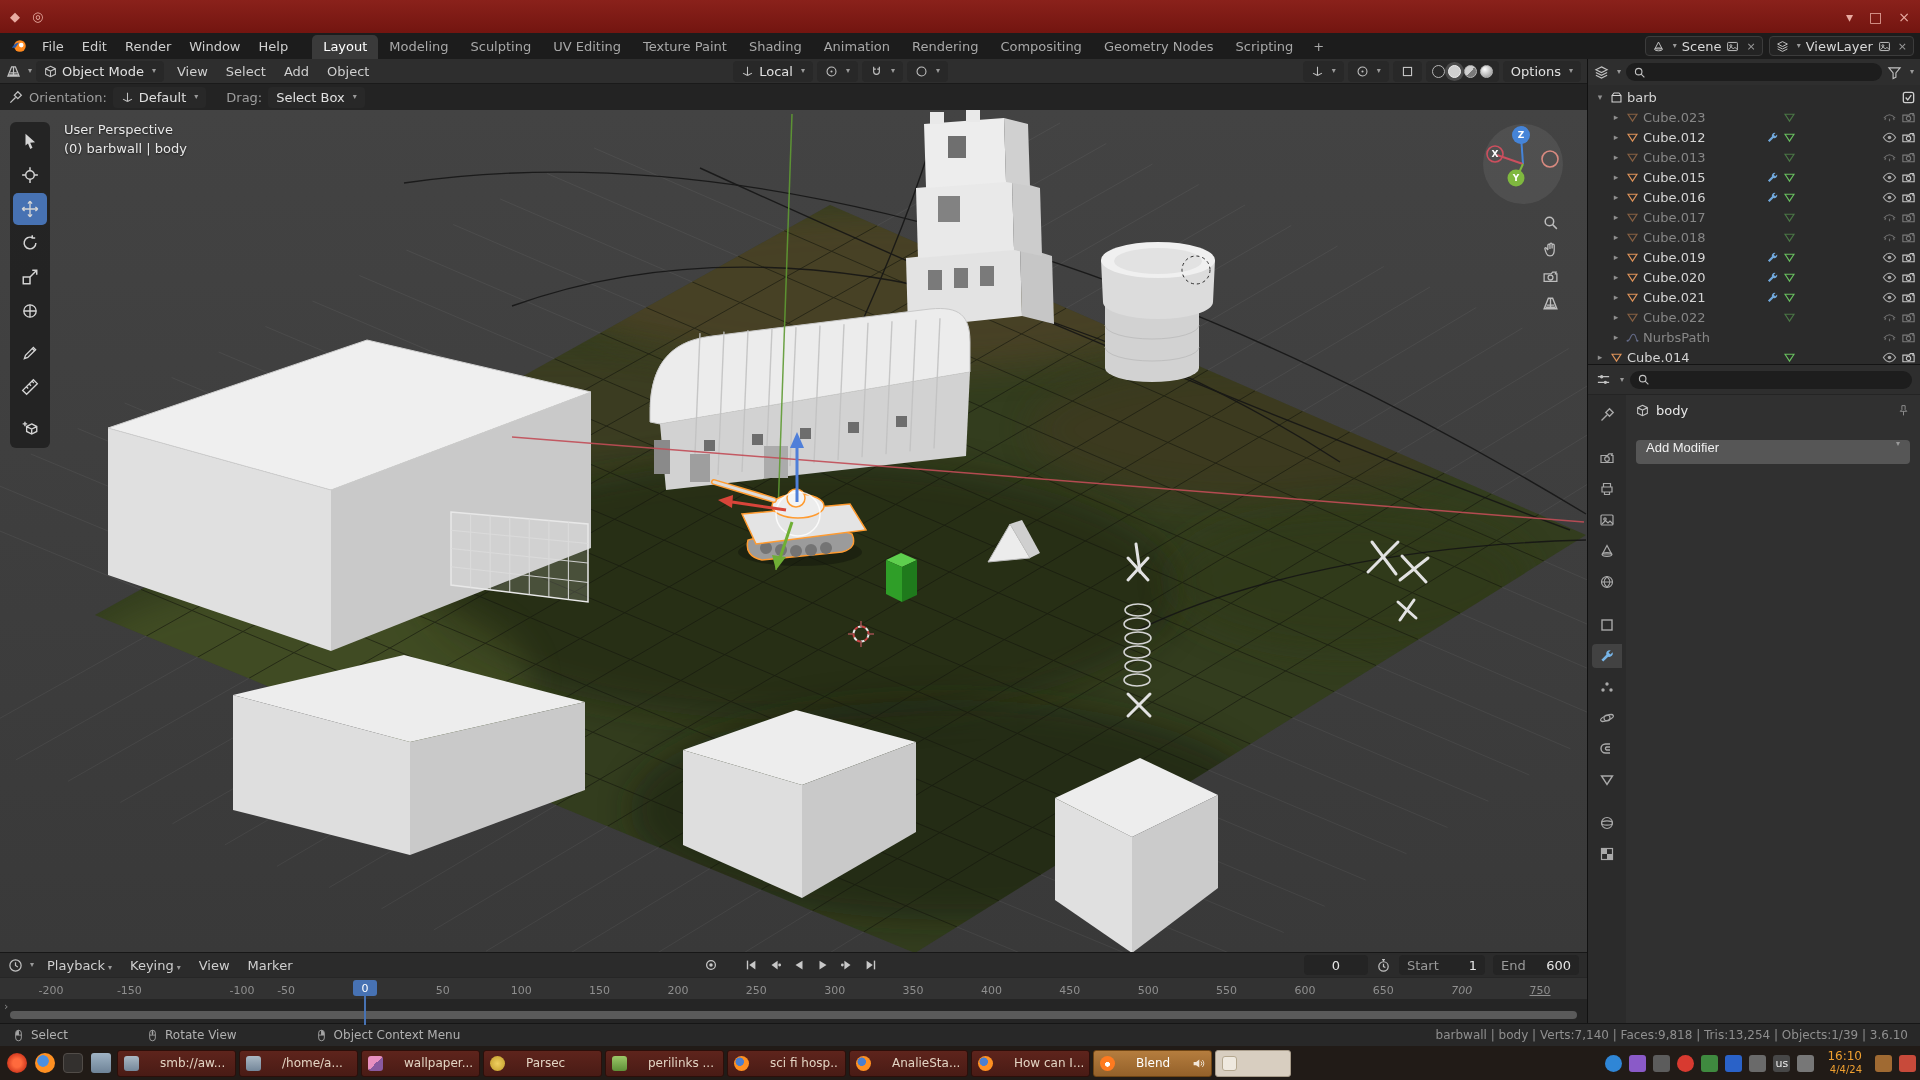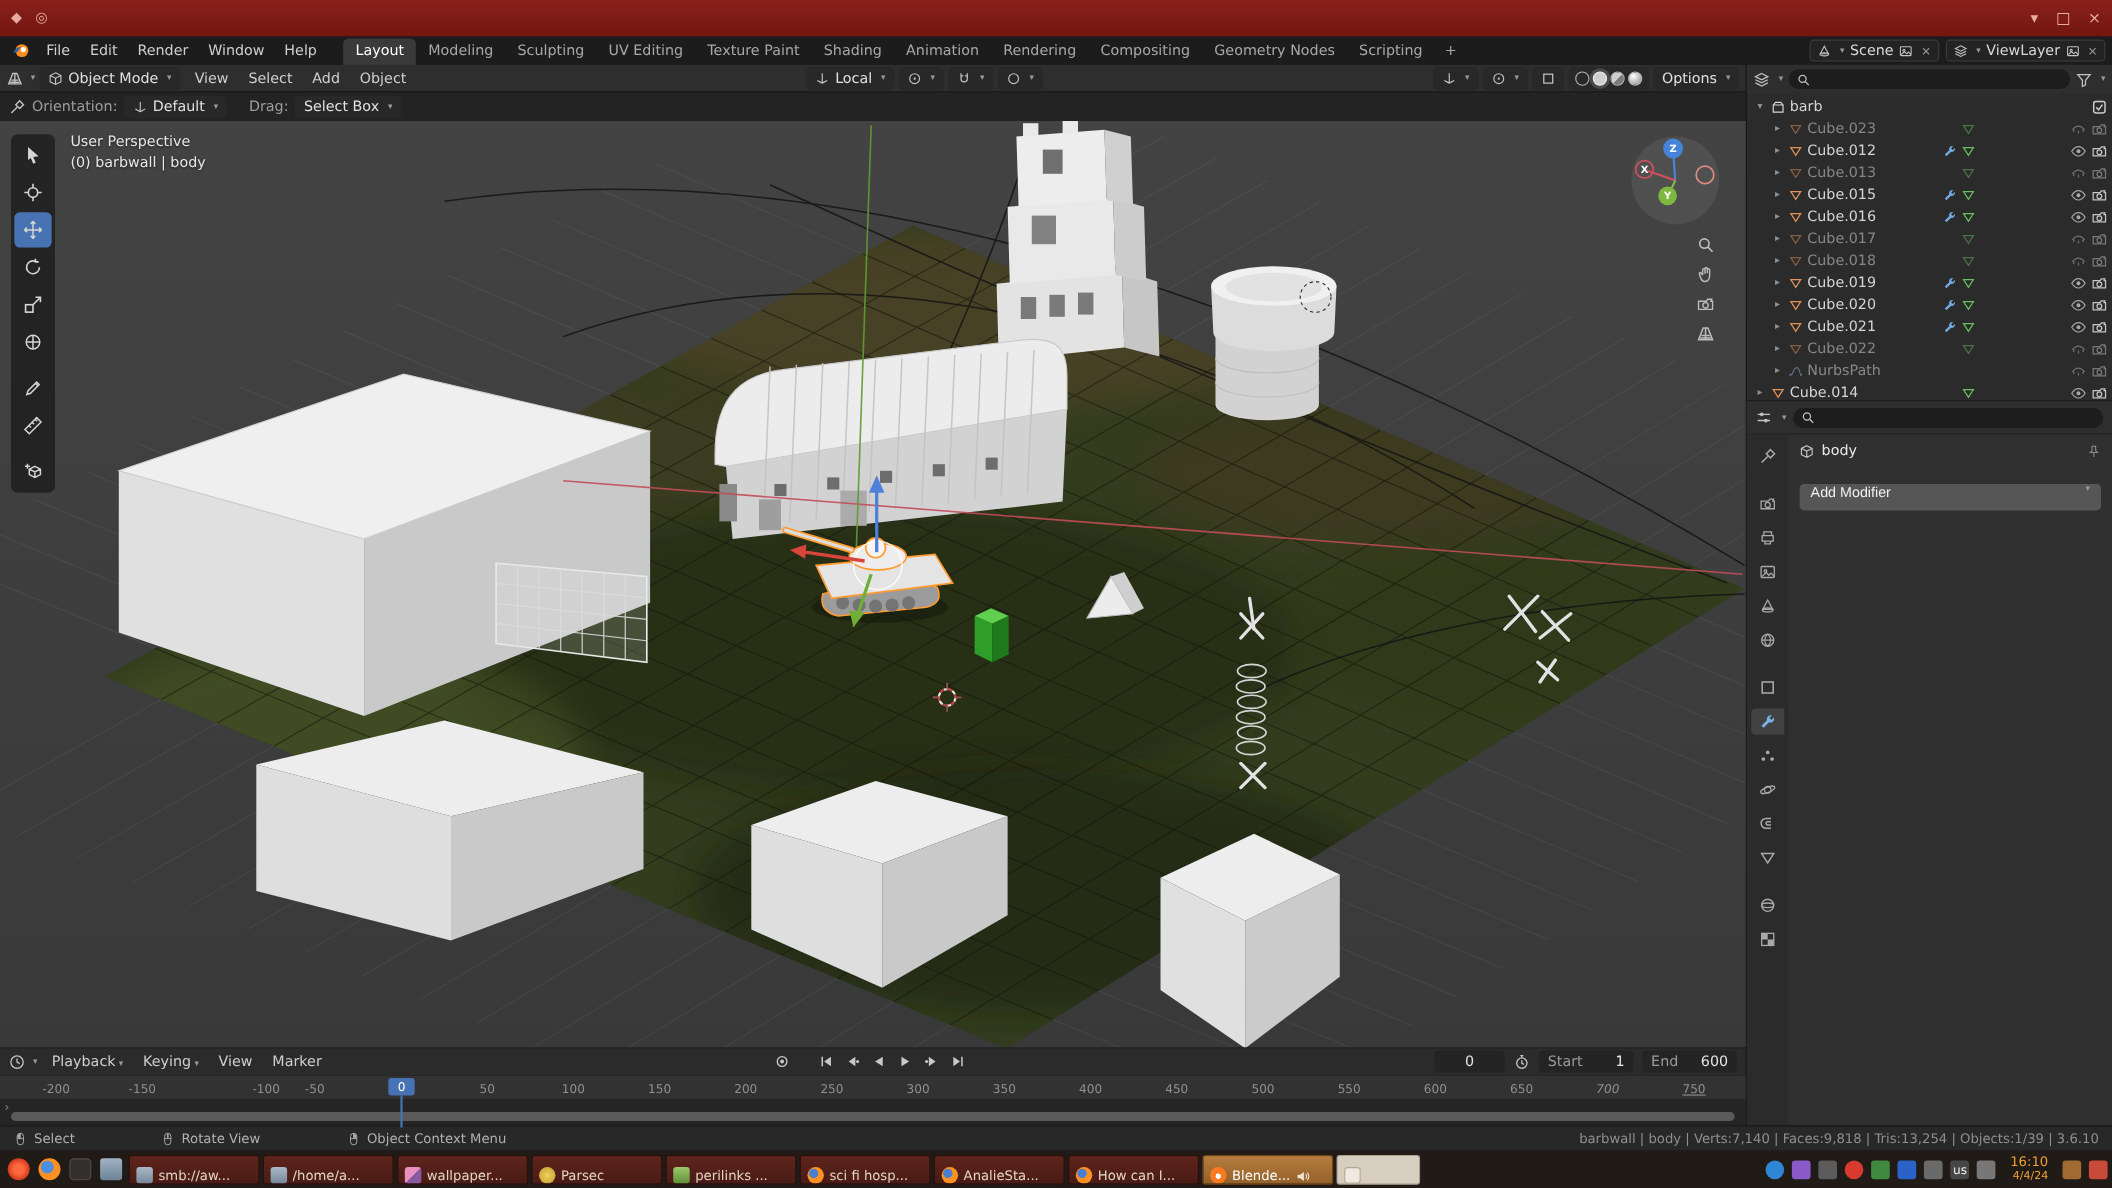--- a/index.html
+++ b/index.html
@@ -139,21 +139,21 @@
 
 
 #taskbar{height:34px;background:#211b17;display:flex;align-items:center;padding:0 4px;gap:3px;flex:none}
 .launcher{width:26px;height:26px;border-radius:4px;display:flex;align-items:center;justify-content:center;flex:none}
 .l-ic{width:20px;height:20px;border-radius:4px}
 .l-ic.app-menu{background:radial-gradient(circle,#ff6a3d 30%,#d23a1f 70%);border-radius:50%}
 .l-ic.browser{background:radial-gradient(circle at 40% 40%,#4a8fe0 0 32%,#ff9022 36%);border-radius:50%}
 .l-ic.terminal{background:#33302e;border:1px solid #514c48}
 .l-ic.file-manager{background:linear-gradient(#9fb3c4,#6e8397);border-radius:3px}
 .tb-win{width:119px;height:27px;background:linear-gradient(#5e241c,#491b15);border:1px solid #2c0f0a;
- border-radius:3px;display:flex;align-items:flex-end;gap:5px;padding:0 6px;color:#e3d4c3;font-size:12px;
+ border-radius:3px;display:flex;align-items:center;gap:21px;padding:0 6px;color:#e3d4c3;font-size:12px;
  overflow:hidden;flex:none}
 .tb-win.active{background:linear-gradient(#b57d3e,#94612a);border-color:#6e4414;color:#fff}
 .tb-win.light{width:76px;background:#d8cec0;border-color:#a89c8a}
 .tb-label{white-space:nowrap;overflow:hidden}
 .tb-ico{width:15px;height:15px;border-radius:3px;flex:none;background:#888}
 .tb-ico.files{background:linear-gradient(#aab8c4,#74879a)}
 .tb-ico.image{background:linear-gradient(135deg,#e890c0 50%,#8a5aa0 50%)}
 .tb-ico.parsec{background:radial-gradient(circle,#f0d060,#c09a28);border-radius:50%}
 .tb-ico.editor{background:linear-gradient(#9cc868,#5e9038)}
 .tb-ico.firefox{background:radial-gradient(circle at 38% 38%,#4a7fd0 0 30%,#ff9022 34%);border-radius:50%}

